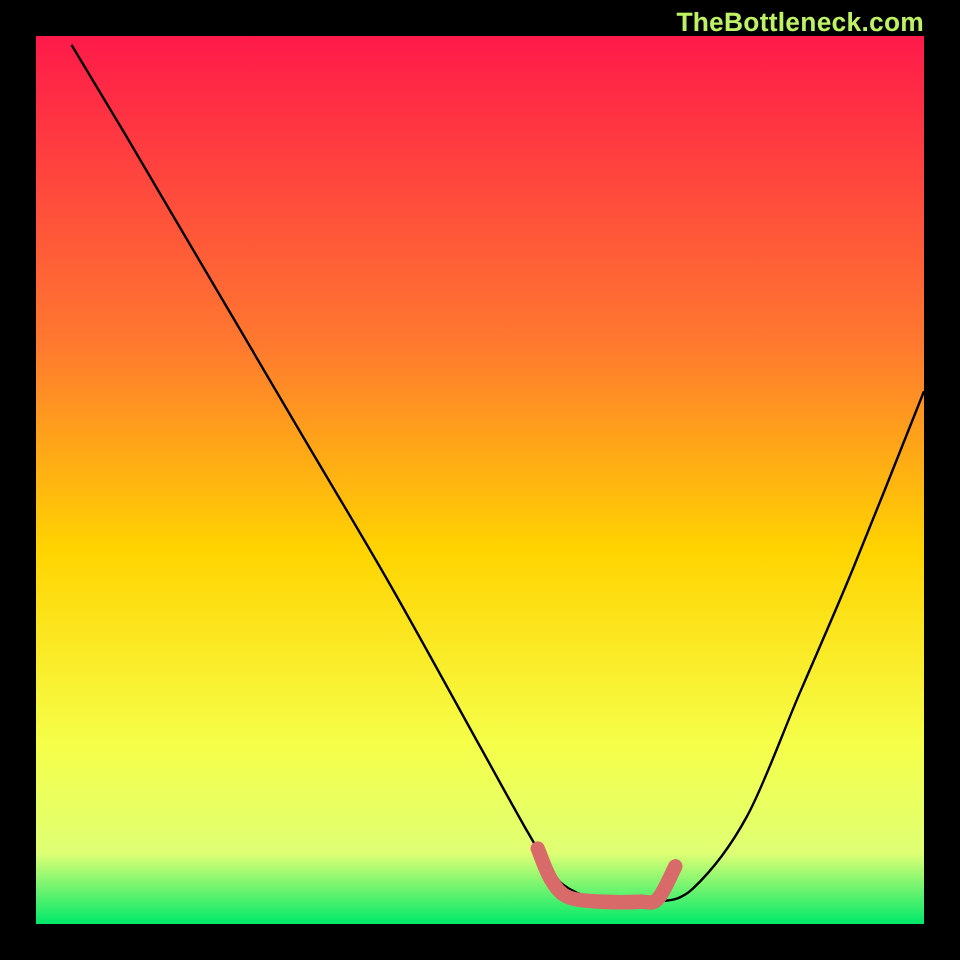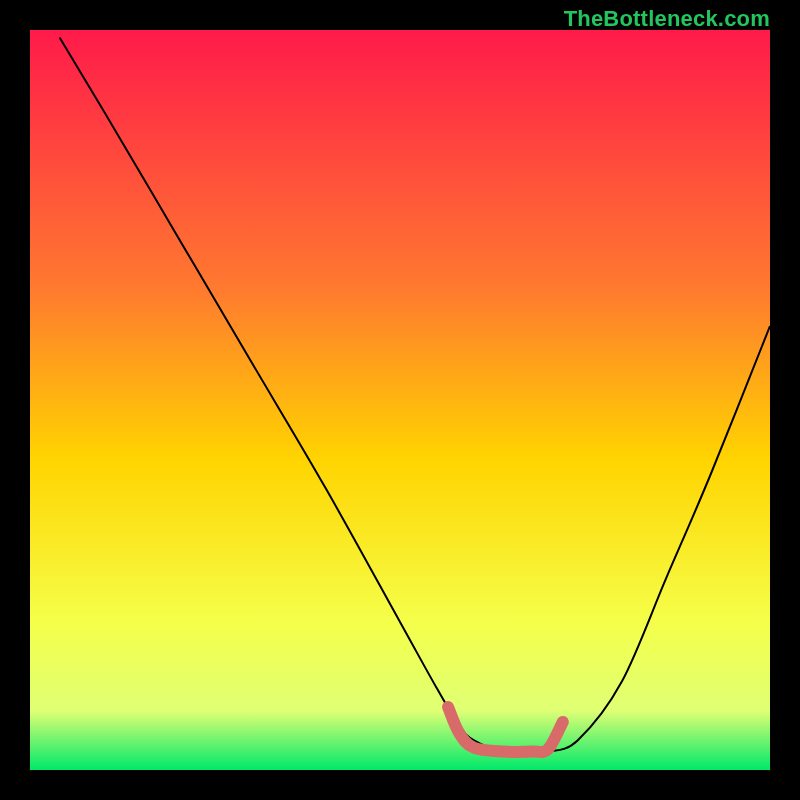--- a/index.html
+++ b/index.html
@@ -18,21 +18,21 @@
     width: 740px;
     height: 740px;
   }
   .watermark {
     position: absolute;
     top: 6px;
     right: 30px;
     font-family: Arial, Helvetica, sans-serif;
     font-size: 22px;
     font-weight: bold;
-    color: #22c55e;
+    color: #bef264;
     z-index: 10;
     letter-spacing: 0.2px;
   }
   svg {
     display: block;
   }
 </style>
 </head>
 <body>
 

